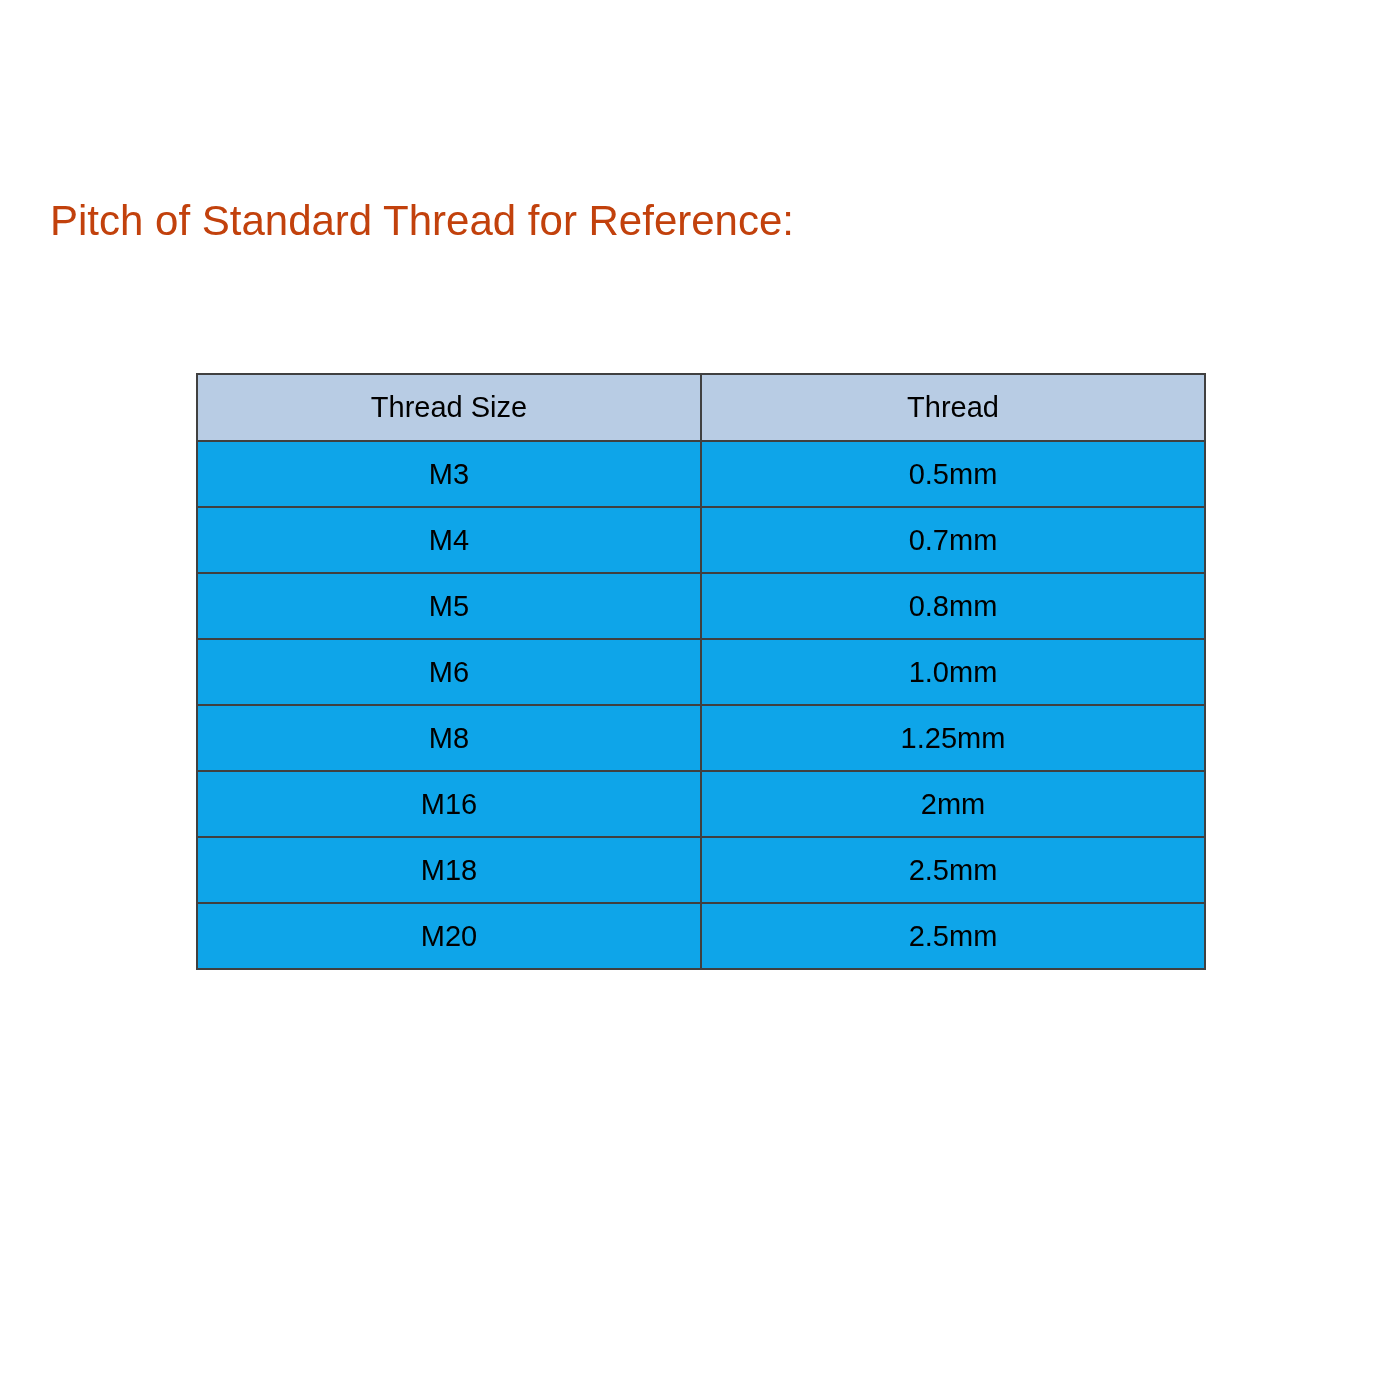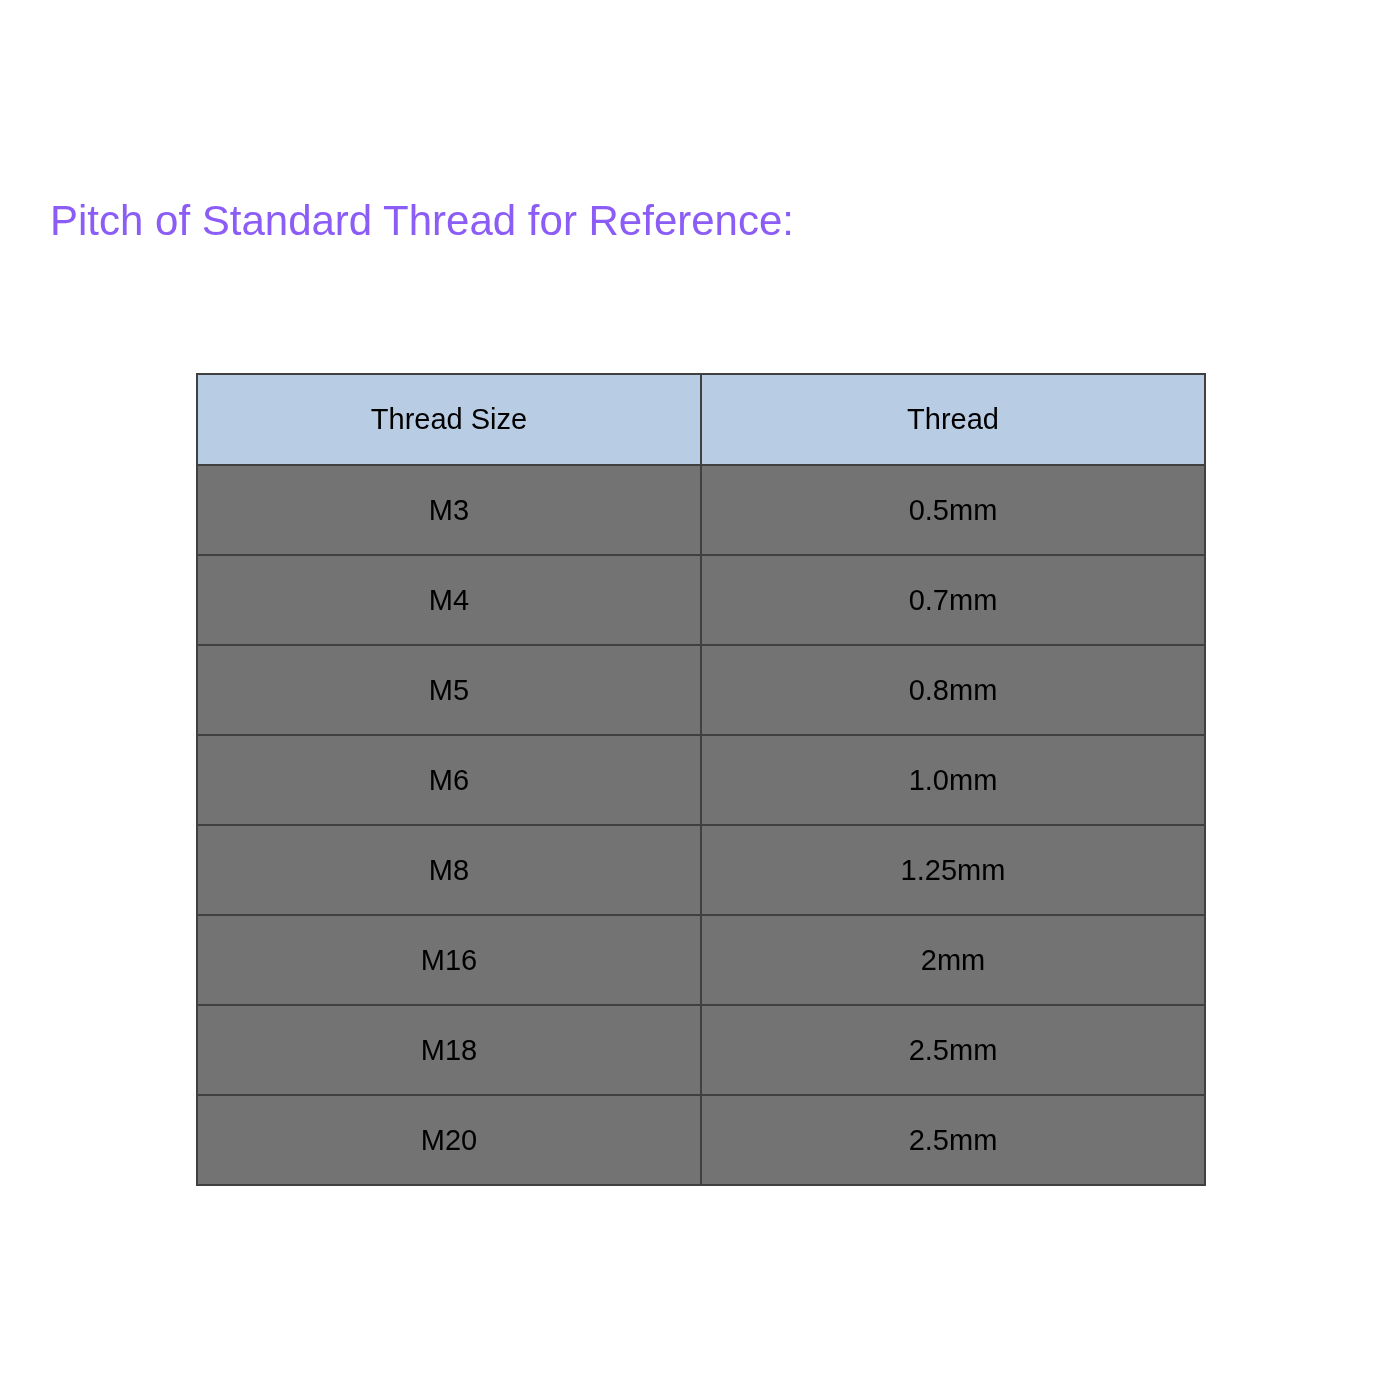--- a/index.html
+++ b/index.html
@@ -14,46 +14,46 @@
     color: #000000;
     position: relative;
     overflow: hidden;
   }
   .page-title {
     position: absolute;
     left: 50px;
     top: 196px;
     font-size: 42px;
     line-height: 1.2;
-    color: #8b5cf6;
+    color: #c2410c;
     white-space: nowrap;
   }
   .thread-table {
     position: absolute;
     left: 196px;
     top: 373px;
     width: 1010px;
     border-collapse: collapse;
     table-layout: fixed;
     font-size: 29px;
   }
   .thread-table th,
   .thread-table td {
     border: 2px solid #404040;
     text-align: center;
     vertical-align: middle;
-    padding: 16px;
+    padding: 4px;
     font-weight: normal;
   }
   .thread-table th {
     background: #b8cce4;
     height: 57px;
   }
   .thread-table td {
-    background: #737373;
+    background: #0ea5e9;
     height: 56px;
   }
   .col-half { width: 50%; }
 </style>
 </head>
 <body>
 
 <div class="page-title">Pitch of Standard Thread for Reference:</div>
 
 <table class="thread-table">

